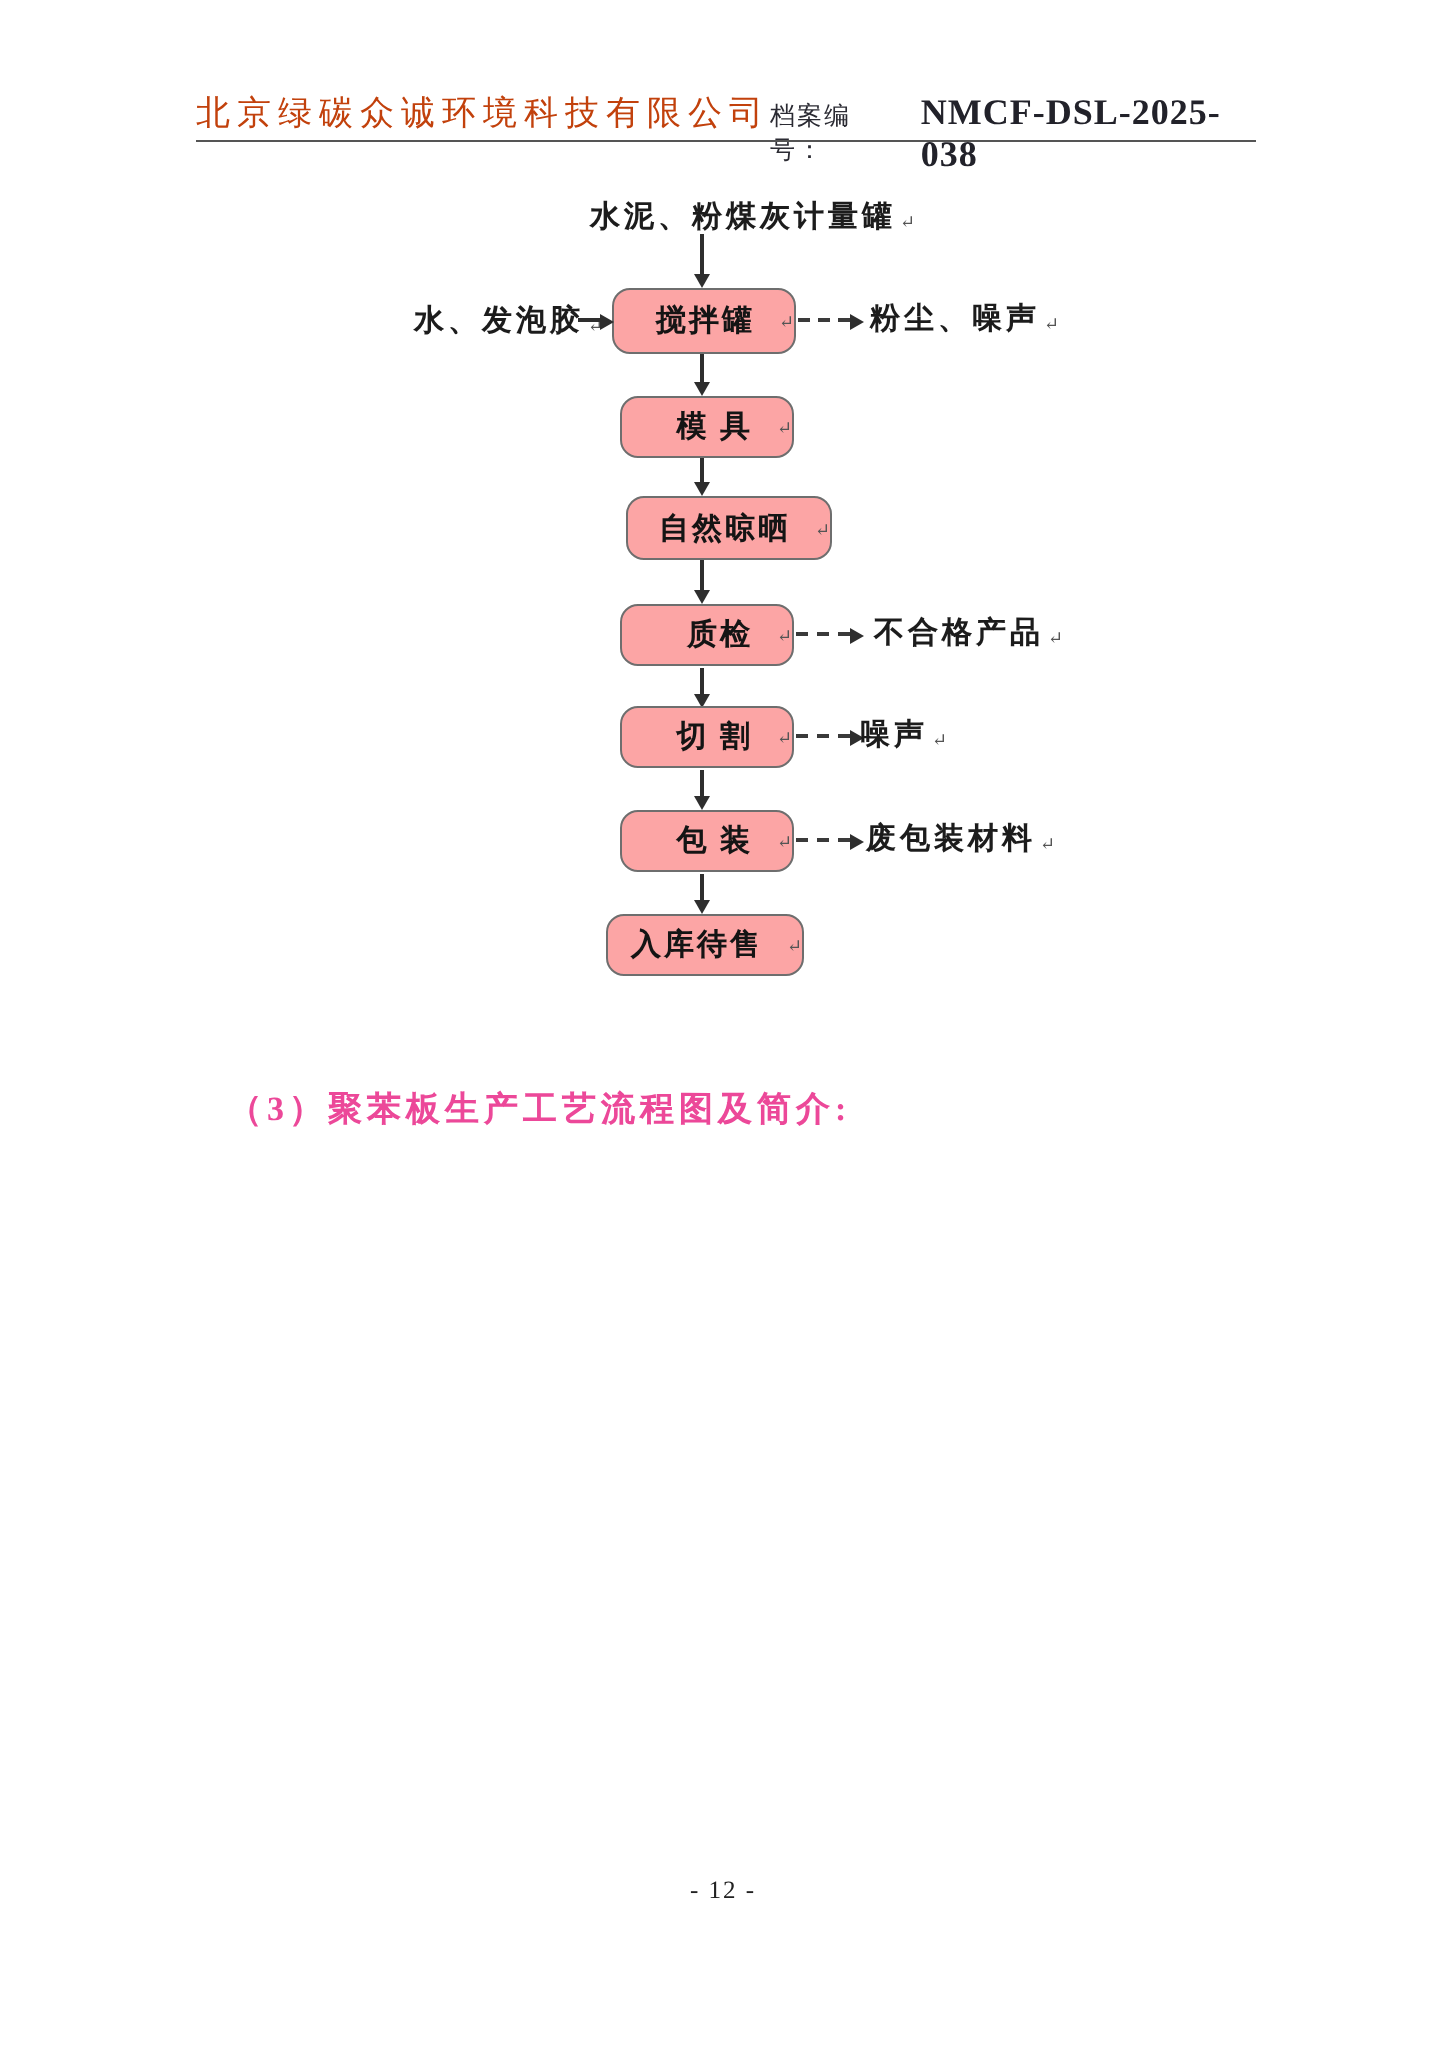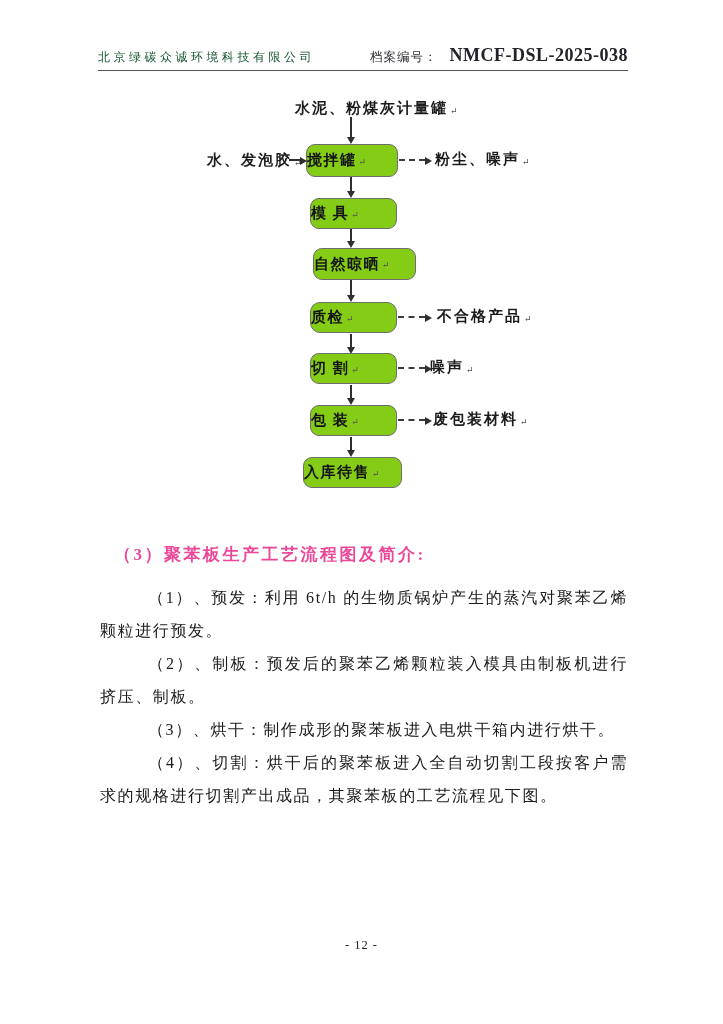--- a/index.html
+++ b/index.html
@@ -7,32 +7,32 @@
     position:relative;
     width:723px;height:1024px;
     margin:0 auto;
     background:#ffffff;
     overflow:hidden;
     font-family:"Liberation Serif","DejaVu Serif",serif;
     color:#1f1f1f;
   }
   
   .hdr{position:absolute;left:98px;top:45px;width:530px;display:flex;justify-content:space-between;align-items:baseline;}
-  .hdr-company{font-size:12px;letter-spacing:3.5px;color:#14532d;white-space:nowrap;}
+  .hdr-company{font-size:17px;letter-spacing:3.5px;color:#c2410c;white-space:nowrap;}
   .hdr-right{display:flex;align-items:baseline;gap:12px;}
   .hdr-archive-label{font-size:12.5px;letter-spacing:1px;color:#2b2b33;}
   .hdr-archive-no{font-size:18px;font-weight:700;letter-spacing:0.5px;color:#22222a;}
   .hdr-rule{position:absolute;left:98px;top:70px;width:530px;height:0;border-top:1.4px solid #555;}
   
   .flow{position:absolute;left:0;top:0;width:723px;height:500px;}
   .ftext{position:absolute;font-size:15px;font-weight:700;letter-spacing:2px;white-space:nowrap;color:#1c1c1c;}
   .fnode{
-    position:absolute;border:1.8px solid #6e6e6e;border-radius:9px;background:#84cc16;
-    display:flex;align-items:center;justify-content:flex-start;
-    font-size:15px;font-weight:700;letter-spacing:1.5px;white-space:nowrap;color:#141414;
+    position:absolute;border:1.8px solid #6e6e6e;border-radius:9px;background:#fca5a5;
+    display:flex;align-items:center;justify-content:flex-end;
+    font-size:15px;font-weight:700;letter-spacing:1.5px;white-space:nowrap;color:#141414;gap:10px;
   }
   .pmark{font-size:9px;font-weight:400;color:#555;margin-left:2px;letter-spacing:0;position:relative;top:1px;}
   .varrow{position:absolute;width:2px;background:#2e2e2e;}
   .varrow::after{content:"";position:absolute;left:-3.5px;bottom:-7px;
     border-left:4.5px solid transparent;border-right:4.5px solid transparent;border-top:7px solid #2e2e2e;}
   .harrow{position:absolute;height:0;}
   .harrow::after{content:"";position:absolute;right:-7px;top:-4.5px;
     border-top:4px solid transparent;border-bottom:4px solid transparent;border-left:7px solid #2e2e2e;}
   .harrow.solid{border-top:2px solid #2e2e2e;}
   .harrow.dashed{border-top:2px dashed #3a3a3a;}
@@ -90,21 +90,21 @@
         <span class="pmark">↵</span>
     </div>
     <div class="varrow" style="left:350px;top:229px;height:12px;"></div>
 
     <div class="fnode" style="left:313px;top:248px;width:101px;height:30px;">
       <span>自然晾晒</span>
         <span class="pmark">↵</span>
     </div>
     <div class="varrow" style="left:350px;top:280px;height:15px;"></div>
 
-    <div class="fnode" style="left:310px;top:302px;width:85px;height:29px;border-radius:10px;">
+    <div class="fnode" style="left:310px;top:302px;width:85px;height:29px;">
       <span>质检</span>
         <span class="pmark">↵</span>
     </div>
     <div class="harrow dashed" style="left:398px;top:316px;width:27px;"></div>
     <div class="ftext" style="left:437px;top:307px;">
       <span>不合格产品</span><span class="pmark">↵</span>
     </div>
     <div class="varrow" style="left:350px;top:334px;height:13px;"></div>
 
     <div class="fnode" style="left:310px;top:353px;width:85px;height:29px;">
@@ -129,22 +129,16 @@
 
     <div class="fnode" style="left:303px;top:457px;width:97px;height:29px;">
       <span>入库待售</span>
         <span class="pmark">↵</span>
     </div>
   </div>
 
 
   <div class="heading">（3）聚苯板生产工艺流程图及简介:</div>
 
-  <div class="bodytext">
-    <p>（1）、预发：利用 6t/h 的生物质锅炉产生的蒸汽对聚苯乙烯颗粒进行预发。</p>
-    <p>（2）、制板：预发后的聚苯乙烯颗粒装入模具由制板机进行挤压、制板。</p>
-    <p>（3）、烘干：制作成形的聚苯板进入电烘干箱内进行烘干。</p>
-    <p>（4）、切割：烘干后的聚苯板进入全自动切割工段按客户需求的规格进行切割产出成品，其聚苯板的工艺流程见下图。</p>
-  </div>
 
   <div class="footer">- 12 -</div>
 
 </div>
 
 </body></html>

